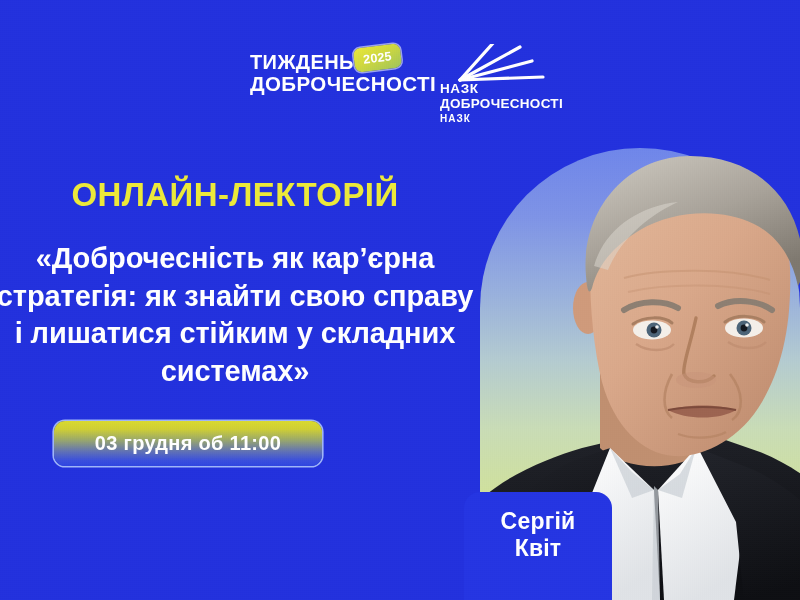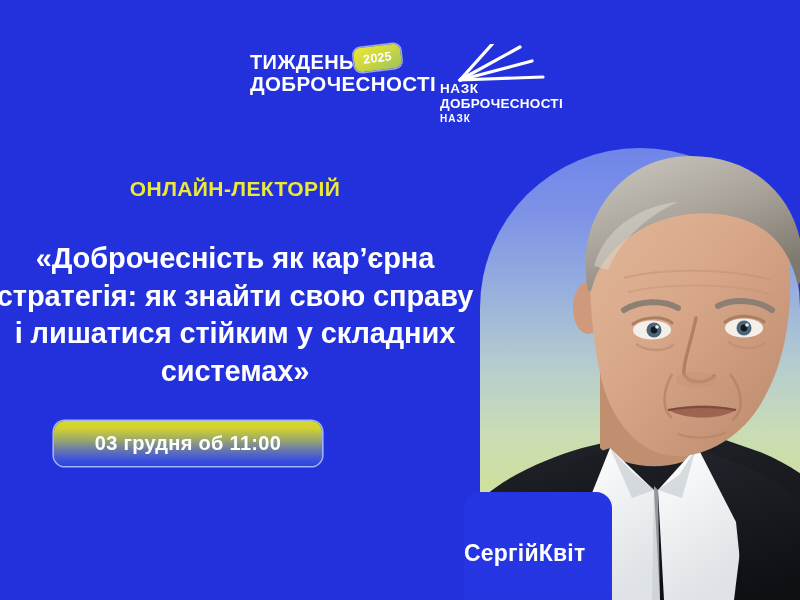--- a/index.html
+++ b/index.html
@@ -137,21 +137,21 @@
   .portrait svg { display: block; }
 
   
   .kicker {
     position: absolute;
     left: 0;
     top: 178px;
     width: 470px;
     text-align: center;
     color: #ece93a;
-    font-size: 21px;
+    font-size: 33px;
     font-weight: 800;
     letter-spacing: .4px;
     line-height: 1.05;
     white-space: nowrap;
     z-index: 25;
   }
 
   .headline {
     position: absolute;
     left: -38px;
@@ -199,21 +199,21 @@
   .name-card {
     position: absolute;
     left: 464px;
     top: 492px;
     width: 148px;
     height: 108px;
     border-radius: 16px 16px 0 0;
     background: #2535e2;
     z-index: 20;
     display: flex;
-    flex-direction: row;
+    flex-direction: column;
     align-items: center;
     padding-top: 16px;
     box-sizing: border-box;
   }
   .name-card .nm {
     color: #ffffff;
     font-size: 23px;
     font-weight: 800;
     line-height: 1.18;
     letter-spacing: .2px;

